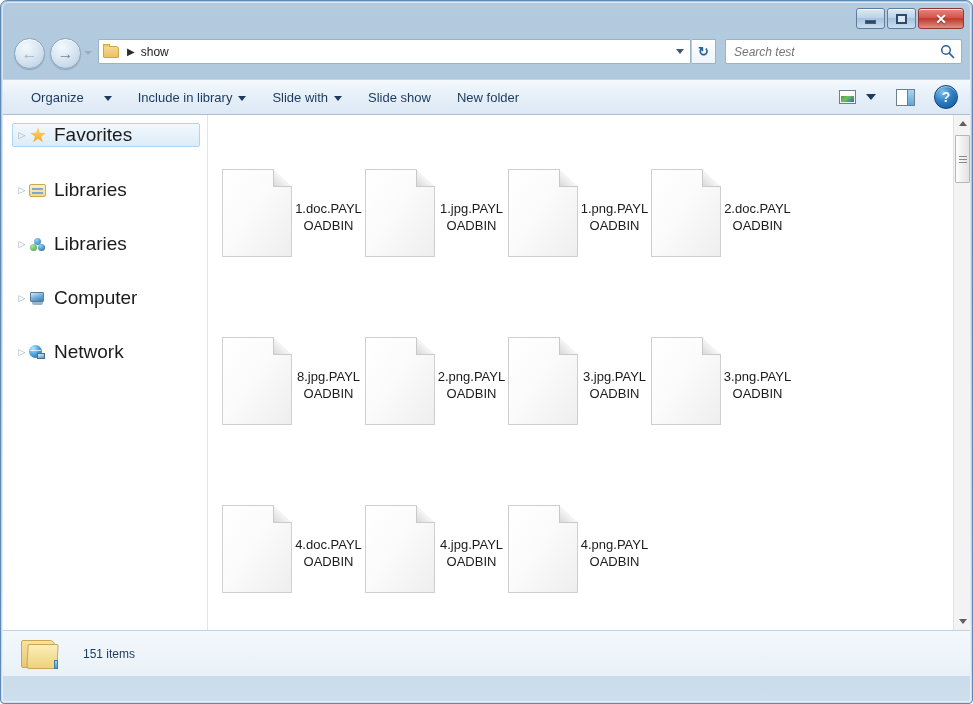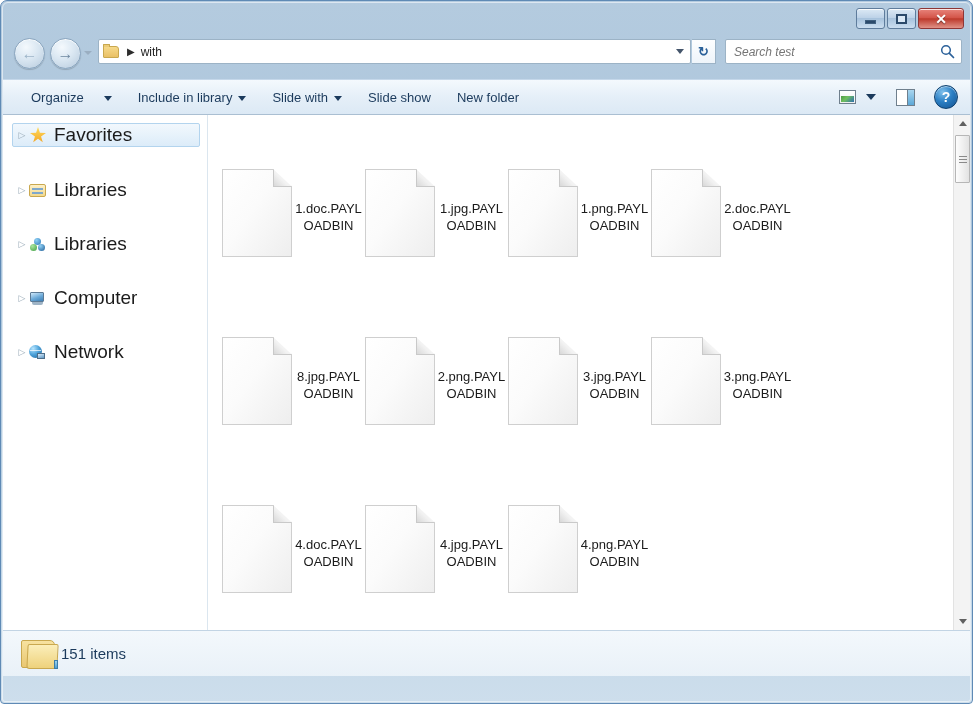--- a/index.html
+++ b/index.html
@@ -605,21 +605,22 @@
   }
   .sfi-tag {
     position: absolute;
     right: 3px; bottom: 3px;
     width: 4px; height: 9px;
     background: linear-gradient(180deg, #9fd4f0, #4f9ed1);
     border: 1px solid #3d7ea8;
     box-sizing: border-box;
   }
   #status-text {
-    font-size: 15px;
+    margin-left: 22px;
+    font-size: 12px;
     color: #1b3a5c;
   }
 </style>
 </head>
 <body>
 
 <div id="window-frame">
   <div id="glass-inner-edge"></div>
 
   <div id="title-bar">
@@ -646,21 +647,21 @@
     <div id="recent-pages-button">
       <div class="tiny-caret"></div>
     </div>
 
     <div id="address-bar">
       <div id="crumb-folder-icon">
         <div class="folder-back"></div>
         <div class="folder-tab"></div>
       </div>
       <span class="crumb-sep">▶</span>
-      <span class="crumb-text">with</span>
+      <span class="crumb-text">show</span>
       <div id="address-dropdown"></div>
     </div>
 
     <div id="refresh-button">
       <span class="refresh-glyph">↻</span>
     </div>
 
     <div id="search-box">
       <input id="search-input" type="text" placeholder="Search test" style="">
       <svg id="search-icon" width="15" height="15" viewBox="0 0 15 15">

